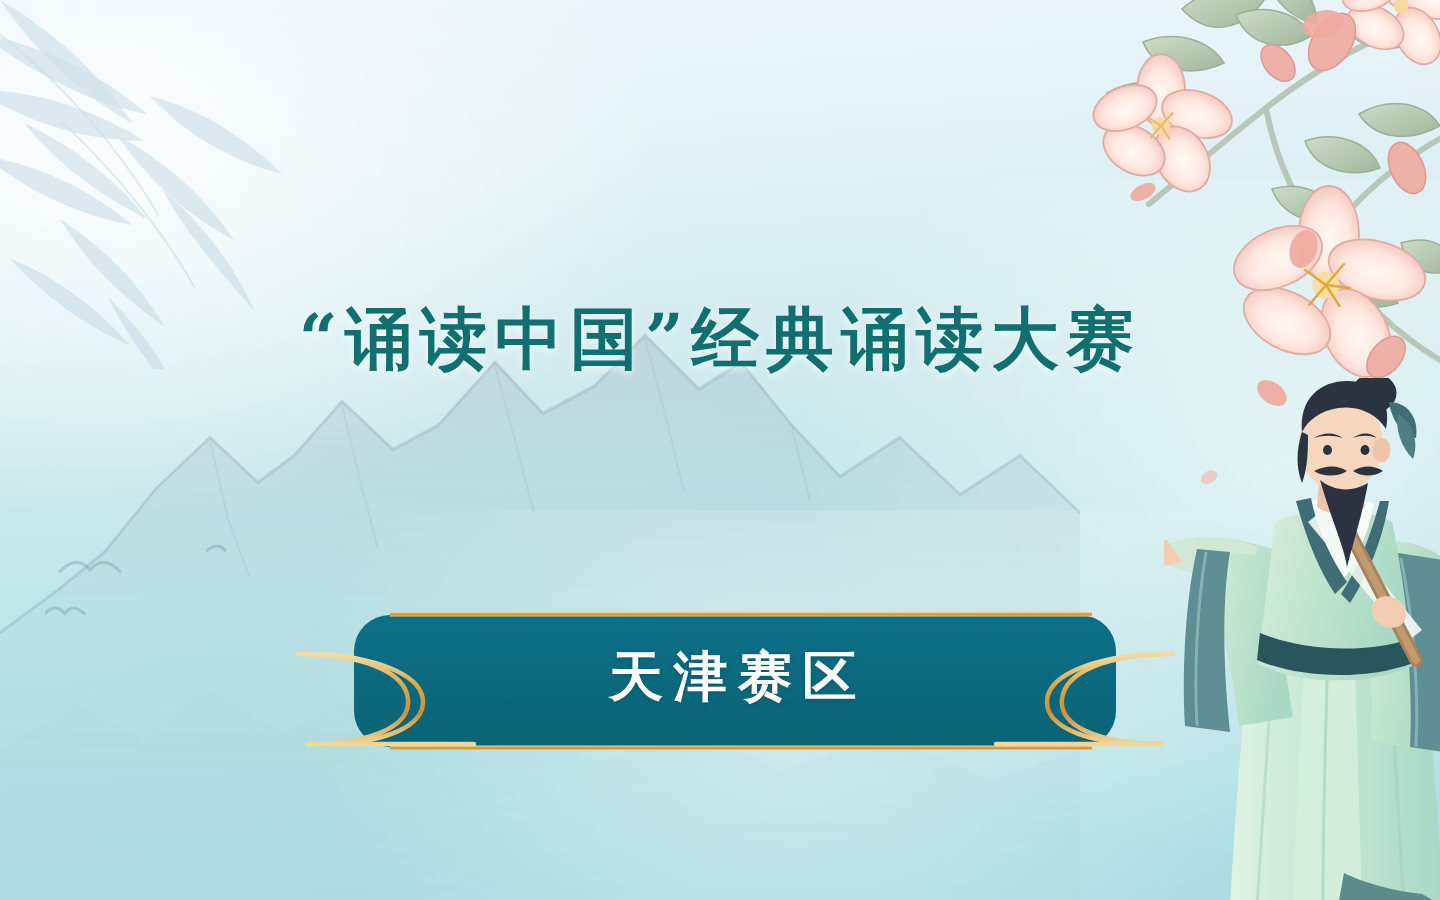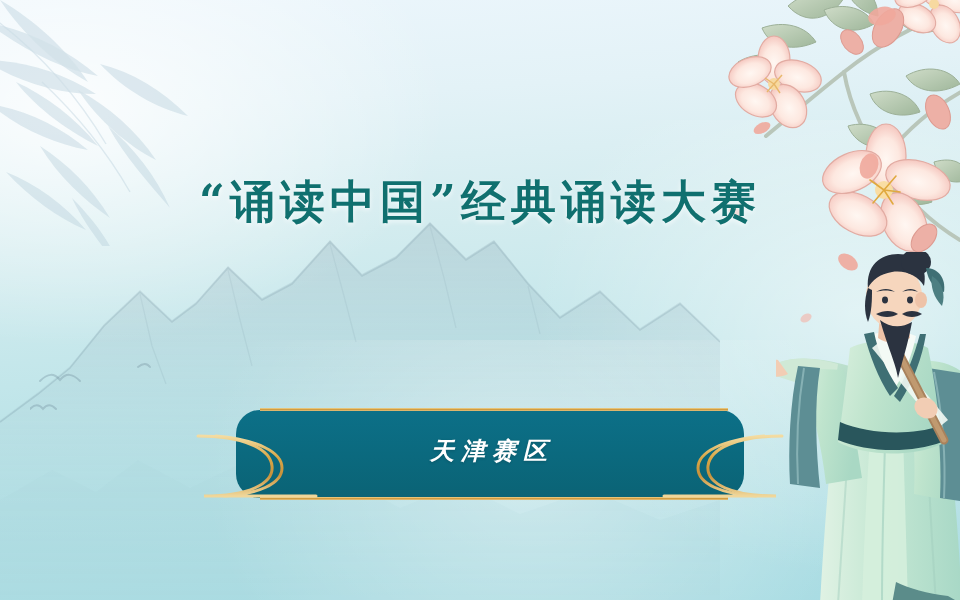--- a/index.html
+++ b/index.html
@@ -38,41 +38,41 @@
   .title-main{
     display:block;
     font-family:"DejaVu Serif","Liberation Serif",serif;
     font-size:70px;line-height:84px;font-weight:700;
     color:#113a55;
     letter-spacing:6px;
     text-shadow:0 2px 5px rgba(255,255,255,.75),0 0 1px rgba(17,58,85,.5);
     white-space:nowrap;
   }
   .title-sub{
-    display:block;margin-top:8px;
+    display:block;margin-top:32px;
     font-family:"DejaVu Serif","Liberation Serif",serif;
     font-size:45px;line-height:56px;font-weight:700;
     color:#10706f;
     letter-spacing:5px;
     text-shadow:0 2px 5px rgba(255,255,255,.7);
     white-space:nowrap;
   }
 
   
   #ribbon{
     position:absolute;left:186px;top:392px;width:608px;height:118px;
   }
   #ribbon svg{position:absolute;left:0;top:0;width:608px;height:118px;}
   .plaque-label{
     position:absolute;left:0;top:0;width:608px;height:118px;
     display:flex;align-items:center;justify-content:center;
     font-family:"Liberation Sans","DejaVu Sans",sans-serif;
-    font-size:24px;font-weight:700;color:#ffffff;letter-spacing:7px;
+    font-size:36px;font-weight:700;color:#ffffff;letter-spacing:7px;
     text-shadow:0 1px 3px rgba(0,0,0,.18);
-    padding-left:4px;box-sizing:border-box;font-style:italic;
+    padding-left:4px;box-sizing:border-box;
   }
 </style>
 </head>
 <body>
 
 <div id="poster">
 
   <div class="wash wash-a"></div>
   <div class="wash wash-b"></div>
   <div class="wash wash-c"></div>

